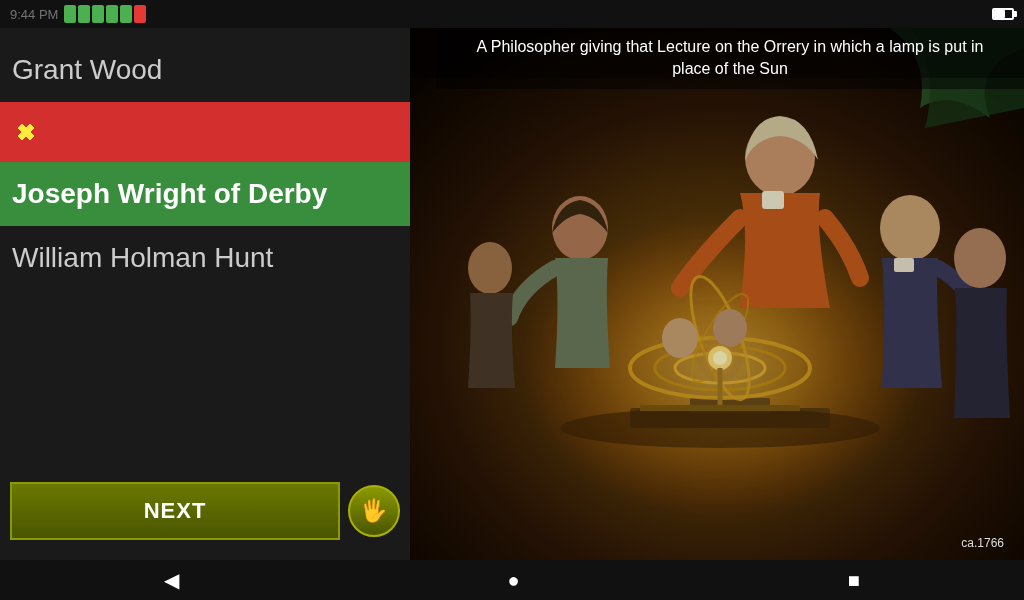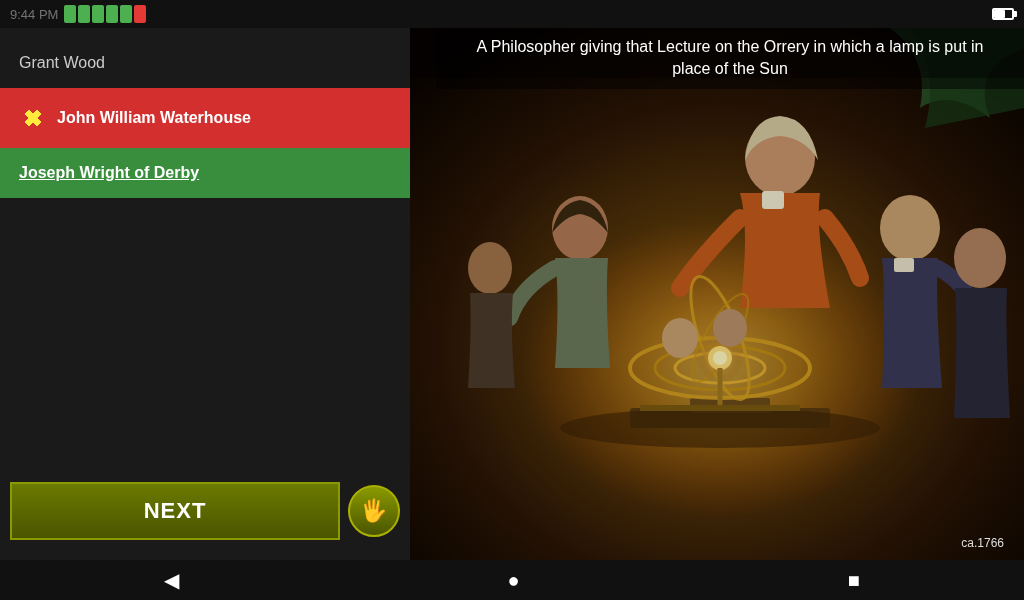--- a/index.html
+++ b/index.html
@@ -100,40 +100,39 @@
       width: 410px;
       background: #1a1a1a;
       flex-shrink: 0;
       display: flex;
       flex-direction: column;
       padding: 10px 0;
       position: relative;
     }
 
     .answer-option {
-      padding: 16px 19px;
-      font-size: 16px;
+      padding: 16px 12px;
+      font-size: 28px;
       color: #e0e0e0;
       cursor: pointer;
       display: flex;
       align-items: center;
       gap: 10px;
     }
 
     .answer-option.incorrect {
       background: #d32f2f;
       color: #fff;
       font-weight: bold;
     }
 
     .answer-option.correct {
       background: #388e3c;
       color: #fff;
       font-weight: bold;
-      text-decoration: underline;
     }
 
     .answer-option.neutral {
       background: transparent;
       color: #ccc;
     }
 
     .wrong-icon {
       width: 28px;
       height: 28px;
@@ -282,27 +281,29 @@
     <div class="answer-option neutral">
       <span>Grant Wood</span>
     </div>
 
     <div class="answer-option incorrect">
       <div class="wrong-icon">
         <svg class="checkmark-svg" viewBox="0 0 28 28">
           <polygon points="14,10 18,6 22,10 18,14 22,18 18,22 14,18 10,22 6,18 10,14 6,10 10,6" fill="#ffeb3b" stroke="#ffeb3b" stroke-width="1"></polygon>
         </svg>
       </div>
-      <span>John William Waterhouse</span>
     </div>
 
     <div class="answer-option correct">
       <span>Joseph Wright of Derby</span>
     </div>
 
+    <div class="answer-option neutral">
+      <span>William Holman Hunt</span>
+    </div>
 
     <div id="next-btn-container">
       <button id="next-button">NEXT</button>
       <div id="hint-button">
         <span>🖐</span>
       </div>
     </div>
 
   </div>
 

